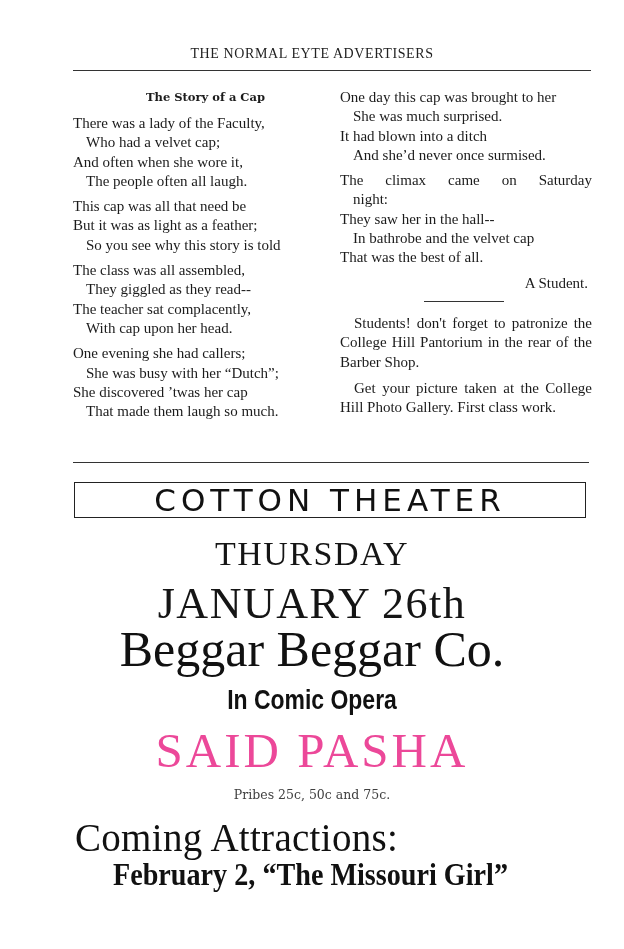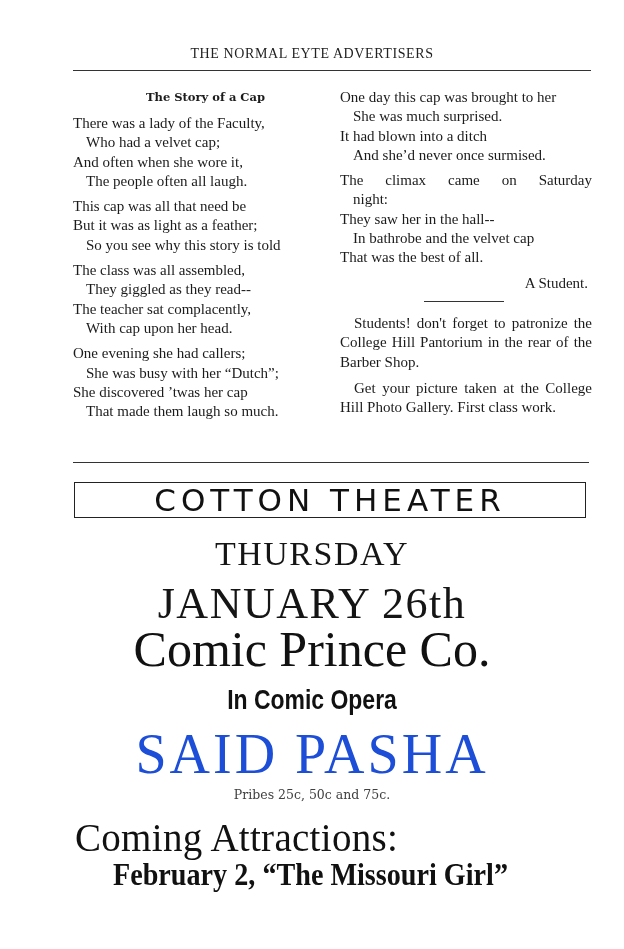--- a/index.html
+++ b/index.html
@@ -20,21 +20,21 @@
   .short-rule { width: 80px; margin: 8px auto 12px 84px; border-top: 1.5px solid #333; }
   .notice { text-indent: 14px; text-align: justify; margin-bottom: 7px; line-height: 19.3px; }
   .theater-box { left: 74px; top: 474px; width: 512px; height: 36px; border: 1.5px solid #222; box-sizing: border-box;
                  display: flex; align-items: center; justify-content: center; margin-top: 8px; }
   .theater-name { font-family: "DejaVu Sans", sans-serif; font-size: 31px; letter-spacing: 5px; color: #111; }
   .center { left: 0; width: 624px; text-align: center; }
   .day { top: 535px; font-family: "Liberation Serif", serif; font-size: 34px; letter-spacing: 1.5px; color: #151515; }
   .date { top: 578px; font-family: "Liberation Serif", serif; font-size: 44px; letter-spacing: 1.5px; color: #151515; }
   .company { top: 620px; font-family: "Liberation Serif", serif; font-size: 50px; color: #111; }
   .subtitle { top: 684px; font-family: "Liberation Sans", sans-serif; font-weight: bold; font-size: 28px; transform: scaleX(0.82); color: #111; }
-  .show { top: 722px; font-family: "Liberation Serif", serif; font-size: 56px; letter-spacing: 3px; color: #1d4ed8; }
+  .show { top: 722px; font-family: "Liberation Serif", serif; font-size: 49px; letter-spacing: 3px; color: #ec4899; }
   .prices { top: 787px; font-family: "DejaVu Serif", serif; font-size: 12.5px; color: #404040; }
   .coming { left: 75px; top: 815px; font-family: "Liberation Serif", serif; font-size: 39px; color: #111; letter-spacing: 0.3px; }
   .coming-item { left: 113px; top: 856px; font-family: "Liberation Serif", serif; font-weight: bold; font-size: 32px; color: #111;
                  transform: scaleX(0.88); transform-origin: left top; white-space: nowrap; }
 </style>
 </head>
 <body>
 
 <div class="abs running-head">THE NORMAL EYTE ADVERTISERS</div>
 <div class="rule" style="left:73px; width:518px; top:70px;"></div>
@@ -91,18 +91,18 @@
 </div>
 
 <div class="rule" style="left:73px; width:516px; top:462px;"></div>
 
 <div class="abs theater-box">
   <span class="theater-name">COTTON THEATER</span>
 </div>
 
 <div class="abs center day">THURSDAY</div>
 <div class="abs center date">JANUARY 26th</div>
-<div class="abs center company">Comic Prince Co.</div>
+<div class="abs center company">Beggar Beggar Co.</div>
 <div class="abs center subtitle">In Comic Opera</div>
 <div class="abs center show">SAID PASHA</div>
 <div class="abs center prices">Pribes 25c, 50c and 75c.</div>
 <div class="abs coming">Coming Attractions:</div>
 <div class="abs coming-item">February 2, “The Missouri Girl”</div>
 
 </body></html>

